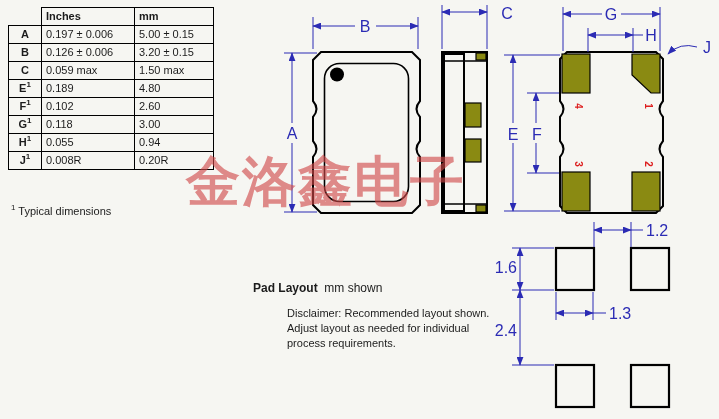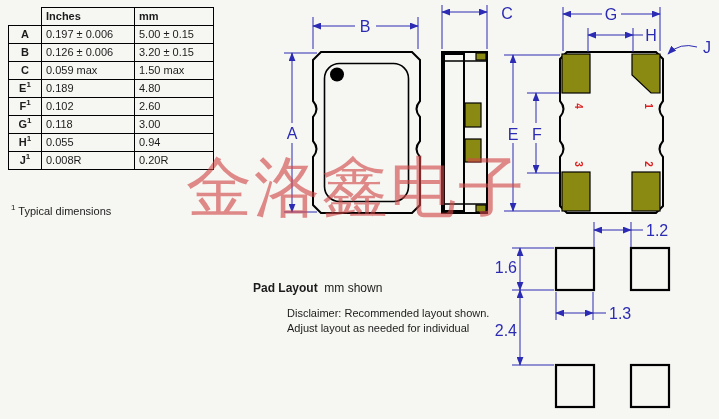--- a/index.html
+++ b/index.html
@@ -38,21 +38,21 @@
     position:absolute;left:253px;top:281px;font-size:12px;
   }
   .padlayout-title b{font-weight:bold;}
   .disclaimer{
     position:absolute;left:267px;top:306px;font-size:11px;line-height:15px;margin-left:20px;
   }
   
   .watermark{
     position:absolute;left:186px;top:152px;
     font-family:"DejaVu Serif", serif;
-    font-size:66px;font-weight:normal;letter-spacing:2px;line-height:1.1;
+    font-size:54px;font-weight:bold;letter-spacing:2px;line-height:1.1;
     color:#d04848;opacity:0.62;
     pointer-events:none;white-space:nowrap;
   }
   
   svg.drawing{position:absolute;left:0;top:0;}
   .blk{stroke:#000;fill:none;}
   .blue{stroke:#2b2bb4;fill:none;stroke-width:1;}
   .dimtxt{fill:#2b2bb4;font-size:16px;font-family:"Liberation Sans",sans-serif;}
   .padnum{fill:#dd1f1f;font-size:10px;font-weight:bold;font-family:"Liberation Sans",sans-serif;}
   .olive{fill:#8a8a12;stroke:#000;stroke-width:1.2;}
@@ -248,15 +248,16 @@
   </g>
 </svg>
 
 <div class="padlayout-title">
   <b>Pad Layout</b>&nbsp;
   <span>mm shown</span>
 </div>
 <div class="disclaimer">
   <div>Disclaimer: Recommended layout shown.</div>
   <div>Adjust layout as needed for individual</div>
+  <div>process requirements.</div>
 </div>
 
 <div class="watermark">金洛鑫电子</div>
 
 </body></html>

